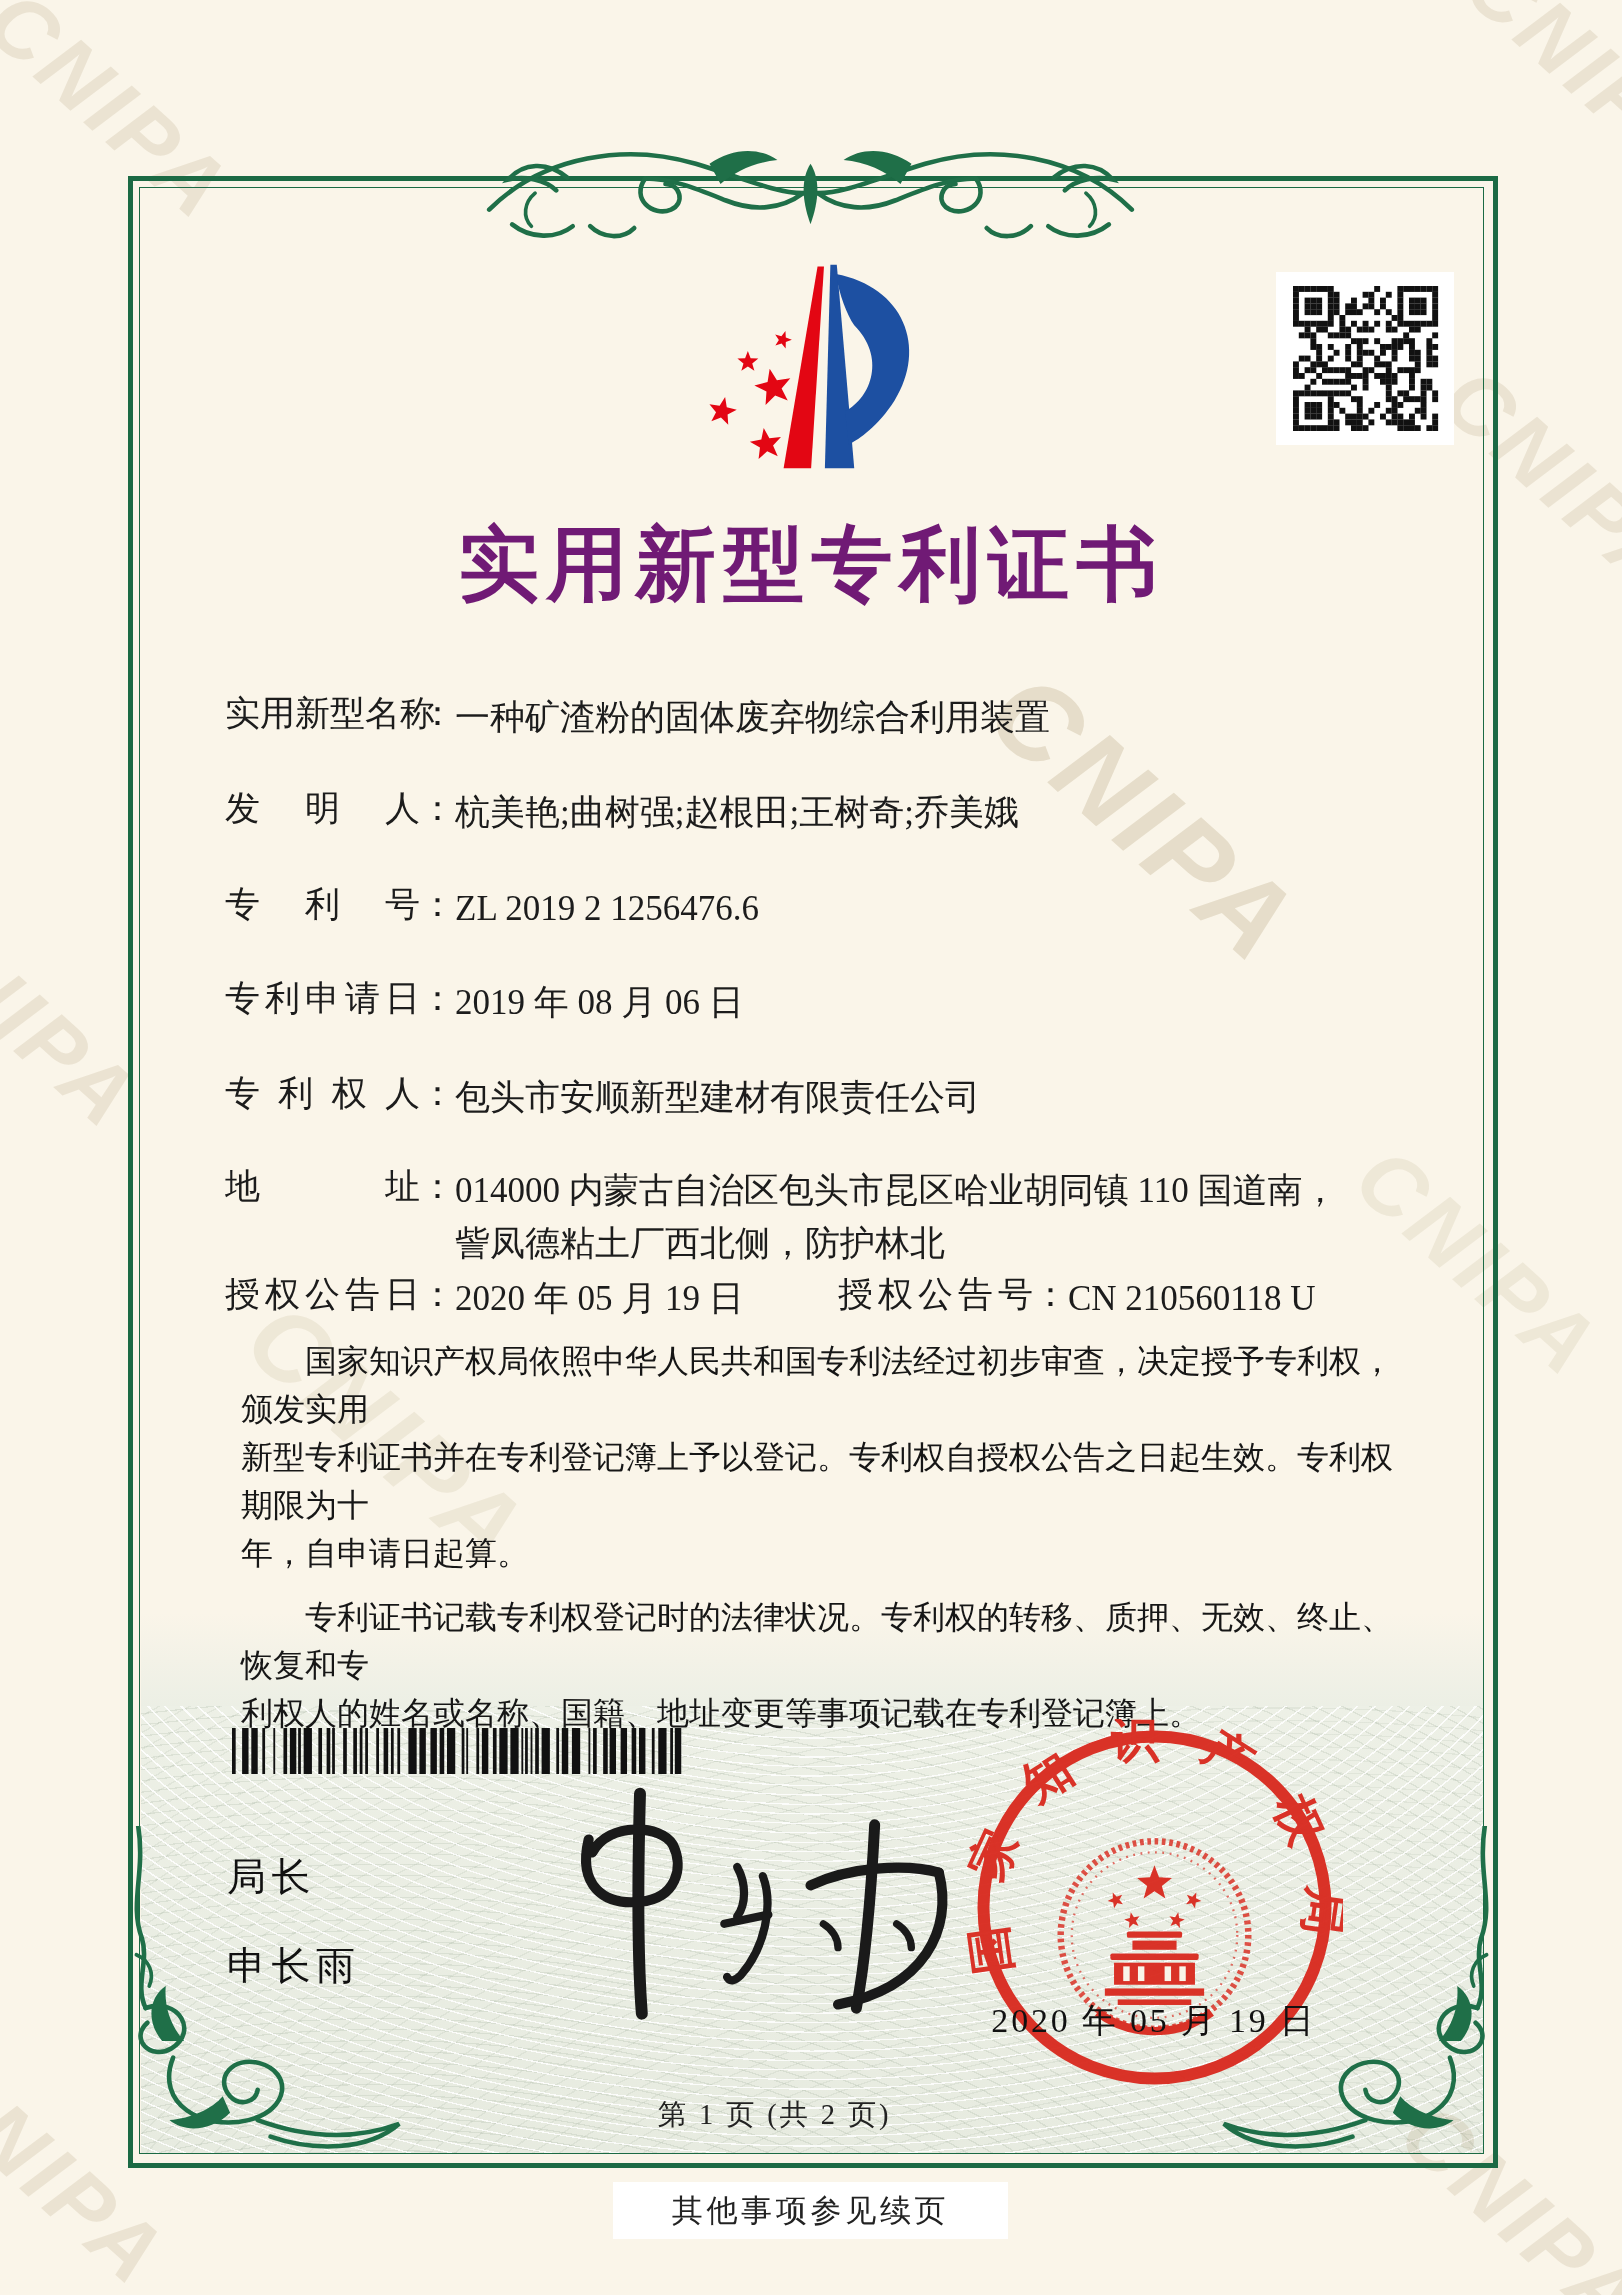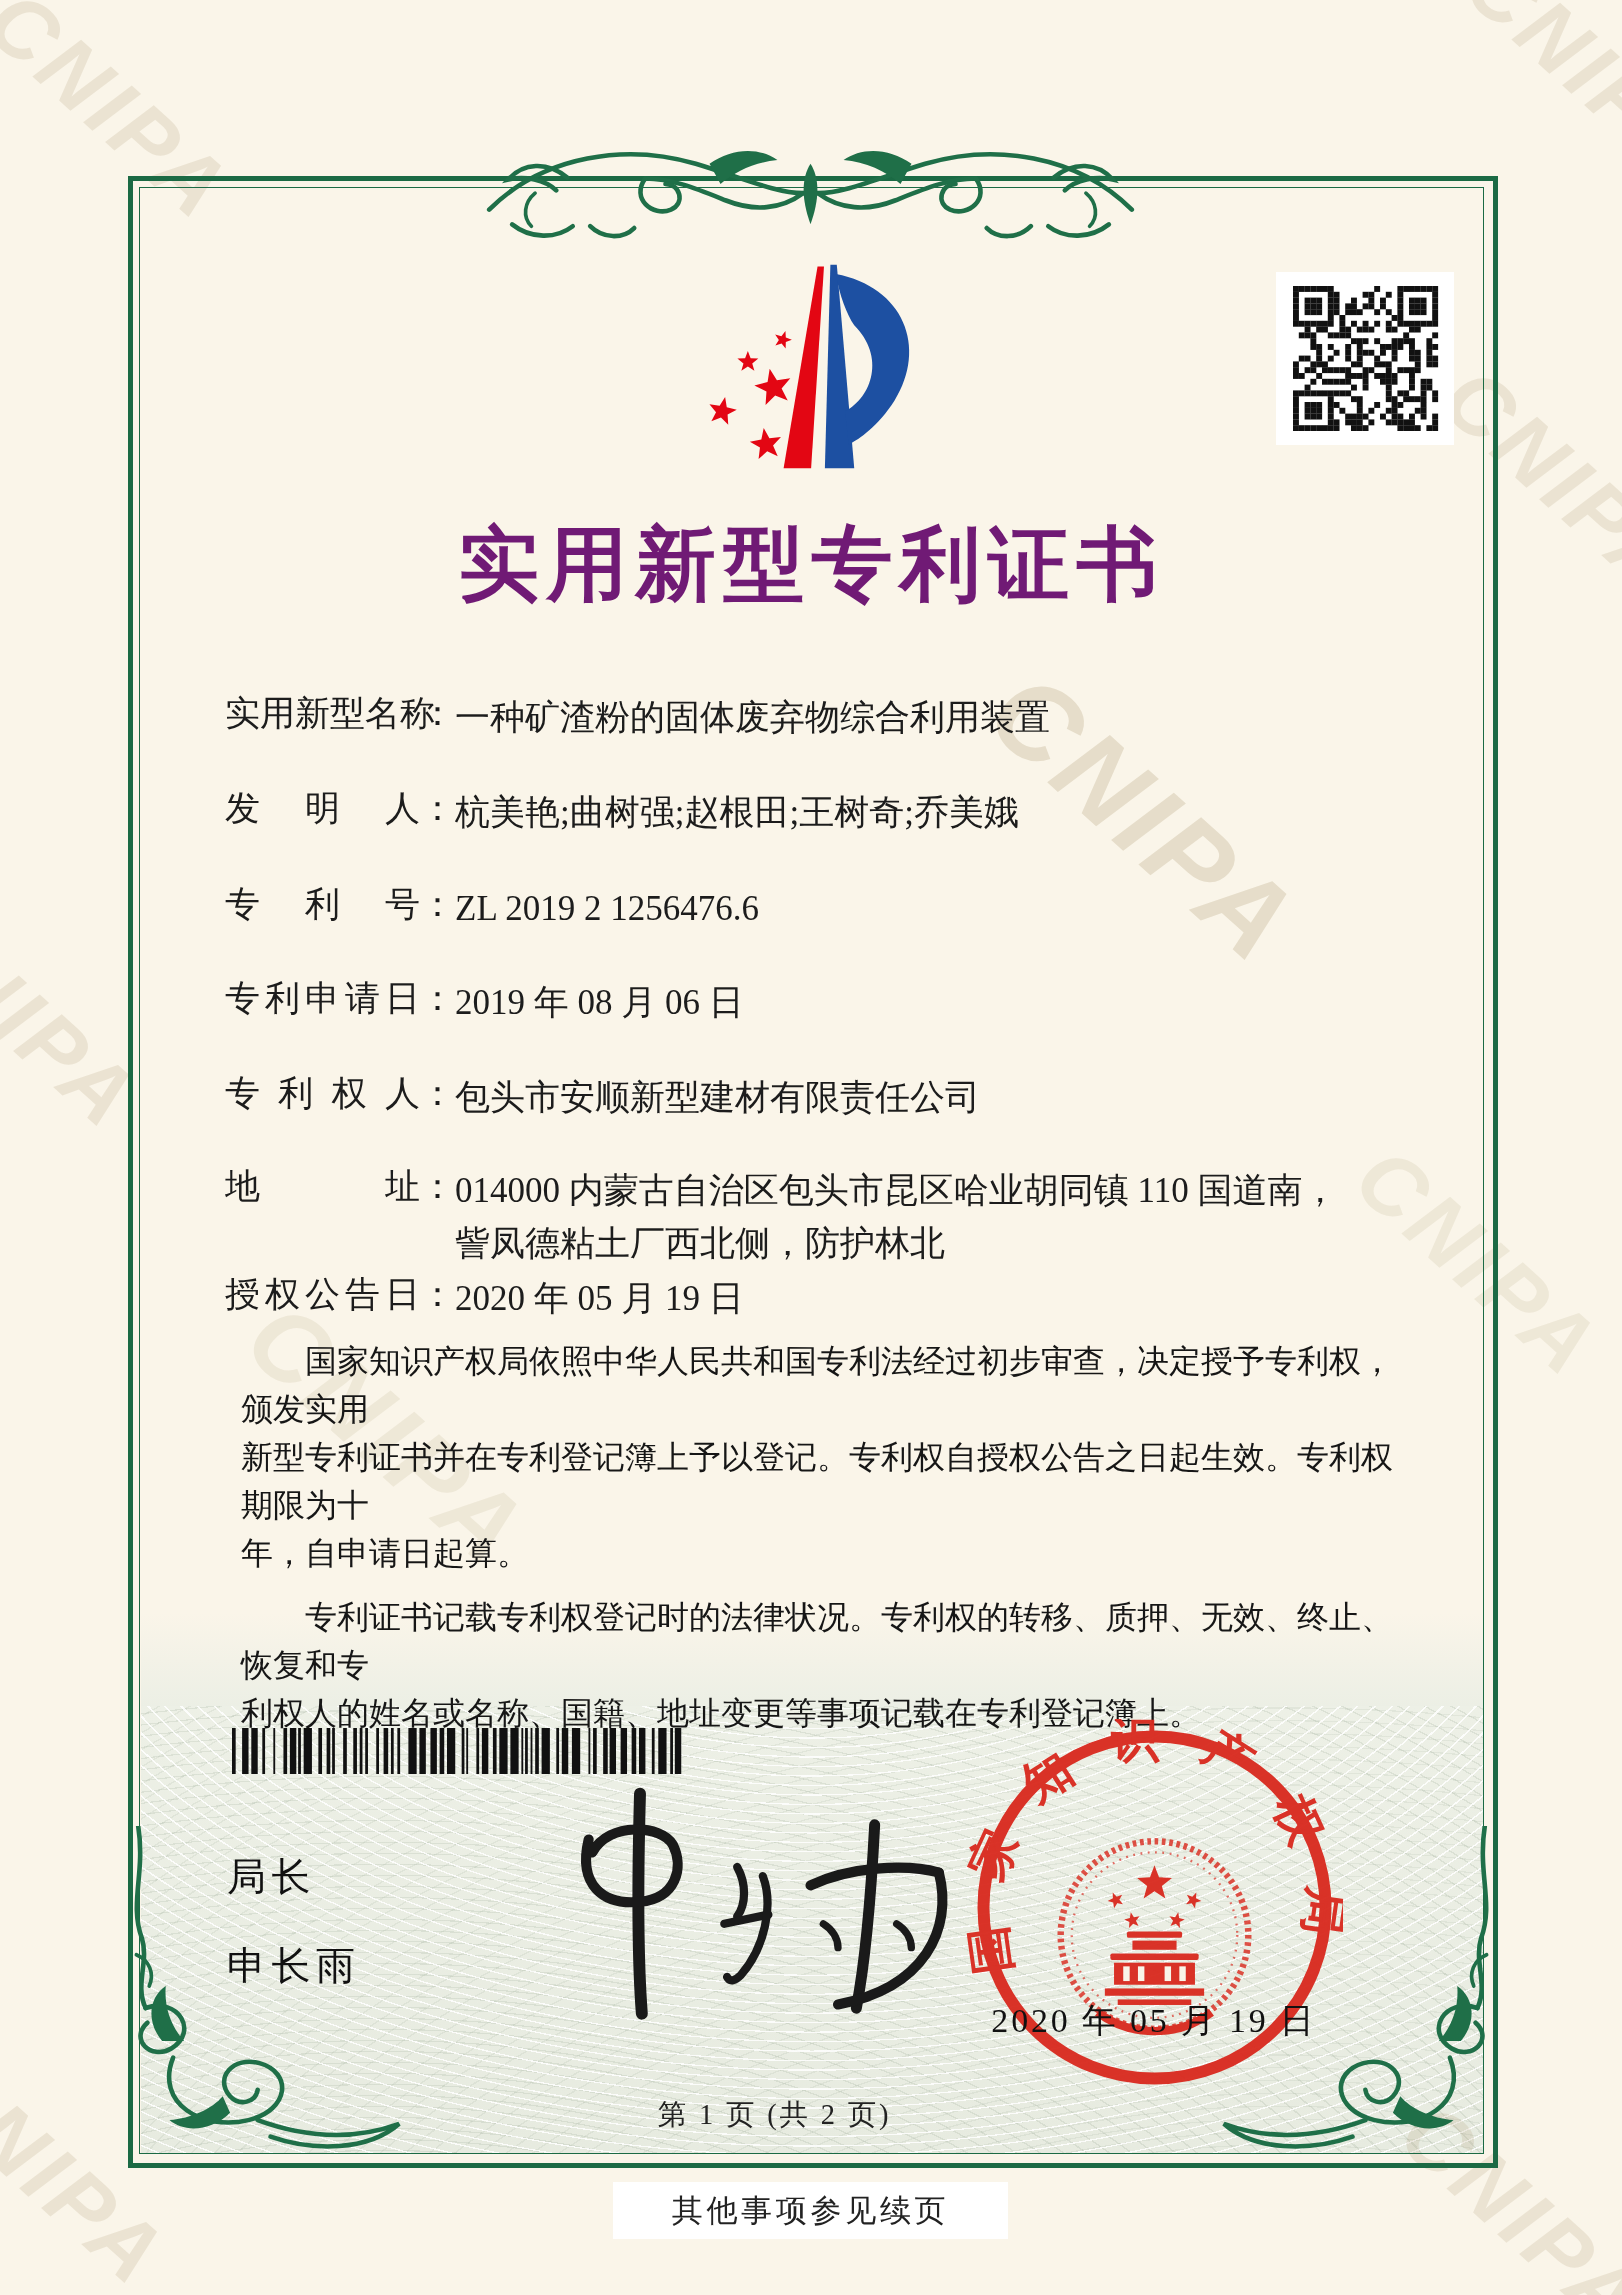--- a/index.html
+++ b/index.html
@@ -466,20 +466,23 @@
   </div>
   <div class="abs frow" style="top:1071px;">
     <span class="flabel">专利权人</span><span class="fcolon">：</span><span class="fvalue">包头市安顺新型建材有限责任公司</span>
   </div>
   <div class="abs frow" style="top:1164px;">
     <span class="flabel">地址</span><span class="fcolon">：</span><span class="fvalue" style="max-width:973px;white-space:pre-line;">014000 内蒙古自治区包头市昆区哈业胡同镇 110 国道南，
 訾凤德粘土厂西北侧，防护林北</span>
   </div>
   <div class="abs frow" style="top:1272px;">
     <span class="flabel">授权公告日</span><span class="fcolon">：</span><span class="fvalue">2020 年 05 月 19 日</span>
+    <span class="g2">
+      <span class="flabel">授权公告号</span><span class="fcolon">：</span><span class="fvalue">CN 210560118 U</span>
+    </span>
   </div>
 
   <div class="abs bodytext">
     <p class="para">国家知识产权局依照中华人民共和国专利法经过初步审查，决定授予专利权，颁发实用
 新型专利证书并在专利登记簿上予以登记。专利权自授权公告之日起生效。专利权期限为十
 年，自申请日起算。</p>
     <p class="para">专利证书记载专利权登记时的法律状况。专利权的转移、质押、无效、终止、恢复和专
 利权人的姓名或名称、国籍、地址变更等事项记载在专利登记簿上。</p>
   </div>
 

